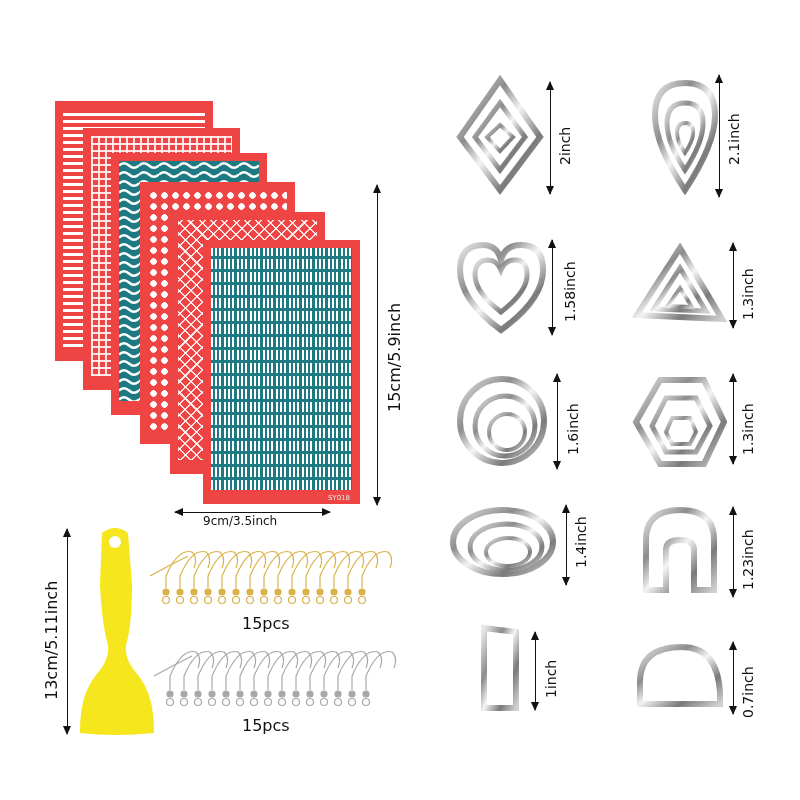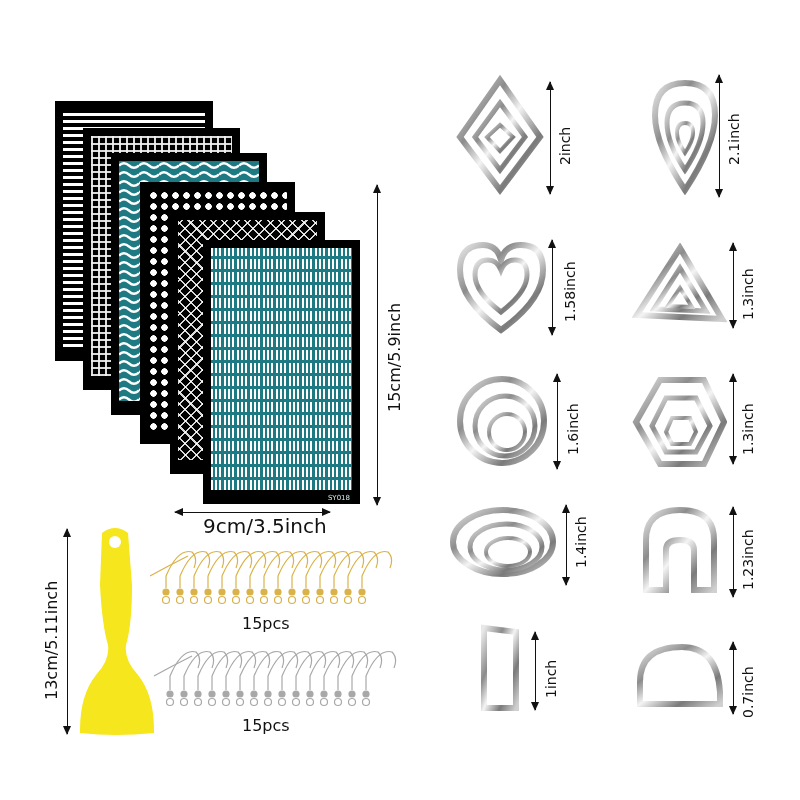--- a/index.html
+++ b/index.html
@@ -1,18 +1,18 @@
 <!DOCTYPE html>
 <html><head>
 <meta charset="utf-8">
 <style>
   html, body { margin:0; padding:0; background:#ffffff; }
   body { width:800px; height:800px; position:relative; overflow:hidden; font-family:"DejaVu Sans", sans-serif; color:#111; }
   .abs { position:absolute; }
-  .sheet { position:absolute; background:#000000; box-sizing:border-box; }
+  .sheet { position:absolute; background:#ef4444; box-sizing:border-box; }
   .sheet .pat { position:absolute; left:8px; top:8px; right:8px; bottom:14px; }
   .p-lines { background: repeating-linear-gradient(0deg, #ffffff 0 3px, transparent 3px 7px); }
   .p-cross { background:
       repeating-linear-gradient(90deg, rgba(255,255,255,.9) 0 2px, transparent 2px 7px),
       repeating-linear-gradient(0deg, rgba(255,255,255,.9) 0 2px, transparent 2px 7px); opacity:.95; }
   .p-wave { background: repeating-linear-gradient(0deg, #fff 0 3px, transparent 3px 9px); -webkit-mask: none; }
   .p-dots { background: radial-gradient(circle, #fff 0 3px, transparent 3.5px) 0 0/11px 11px; }
   .p-diamond { background:
       repeating-linear-gradient(45deg, rgba(255,255,255,.85) 0 1.5px, transparent 1.5px 8px),
       repeating-linear-gradient(-45deg, rgba(255,255,255,.85) 0 1.5px, transparent 1.5px 8px); }
@@ -66,21 +66,21 @@
 <div class="sheet" style="left:203px;top:240px;width:157px;height:264px;">
   <div class="pat p-weave">
       <div class="weave-over"></div>
     </div>
   <span class="sheet-code">SY018</span>
 </div>
 
 <div class="arrow-v" style="left:377px;top:185px;height:320px;"></div>
 <span class="vlabel" style="left:385px;top:412px;font-size:16px;">15cm/5.9inch</span>
 <div class="arrow-h" style="left:175px;top:512px;width:155px;"></div>
-<span class="hlabel" style="left:203px;top:514px;font-size:20px;">9cm/3.5inch</span>
+<span class="hlabel" style="left:203px;top:514px;font-size:12px;">9cm/3.5inch</span>
 
 <div class="arrow-v" style="left:67px;top:529px;height:205px;"></div>
 <span class="vlabel" style="left:42px;top:700px;font-size:16px;">13cm/5.11inch</span>
 <svg class="abs" style="left:70px;top:525px;" width="90" height="212" viewBox="0 0 90 212">
   <path d="M32 8 Q45 -2 58 8 L62 60 Q62 100 56 120 Q54 135 68 150 Q84 170 84 205 L84 208 Q45 212 10 208 L10 205 Q10 170 26 150 Q40 135 38 120 Q32 100 30 60 Z" fill="#f5e61e"></path>
   <circle cx="45" cy="17" r="6" fill="#ffffff"></circle>
 </svg>
 
 <svg class="abs" style="left:148px;top:548px;" width="260" height="60" viewBox="0 0 260 60">
   <g fill="none" stroke="#d9b24a" stroke-width="1.2">

